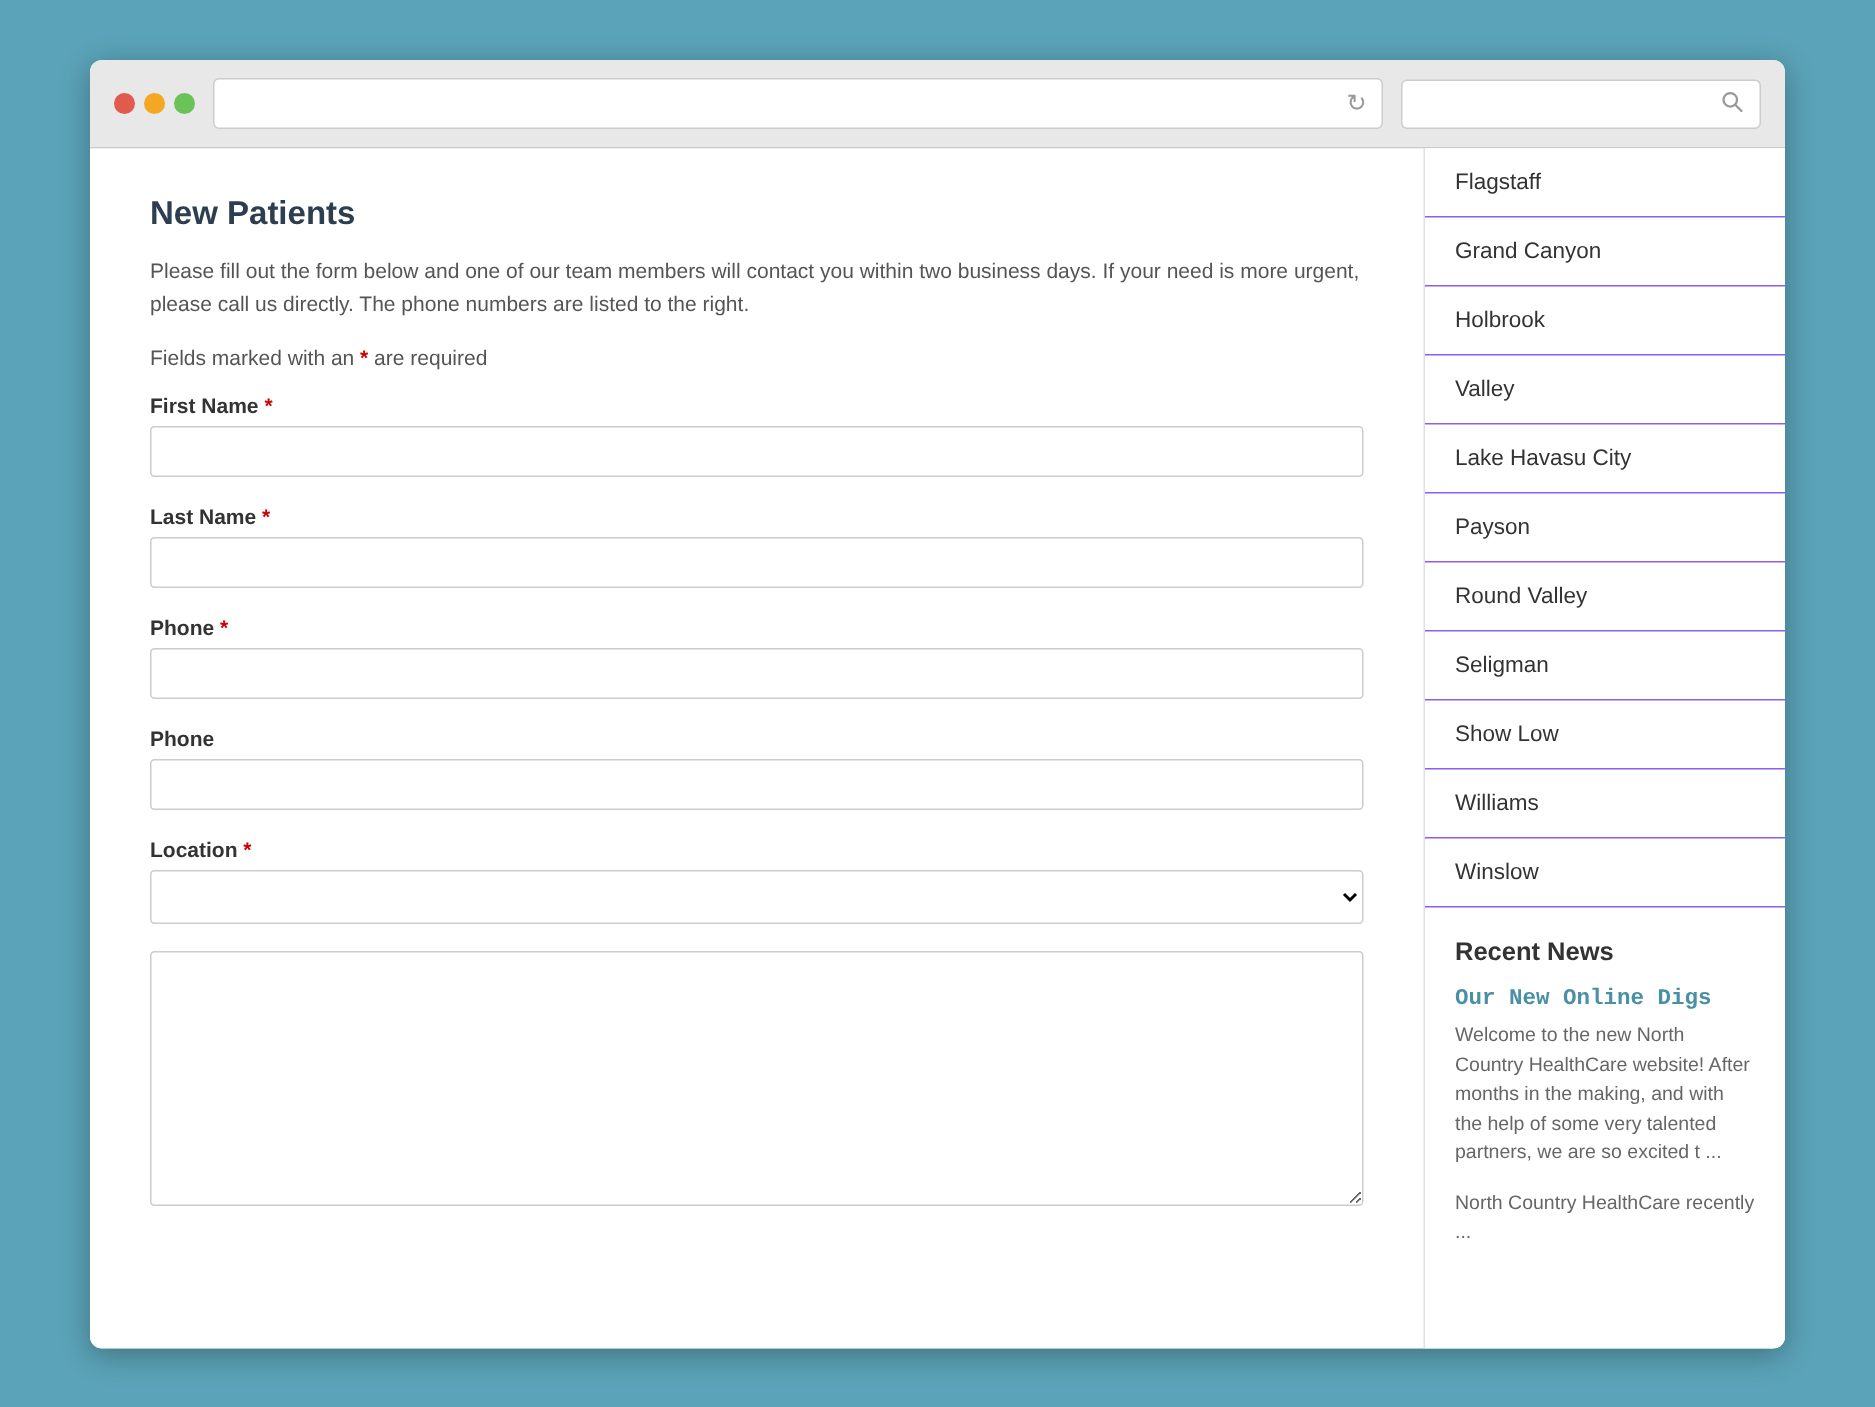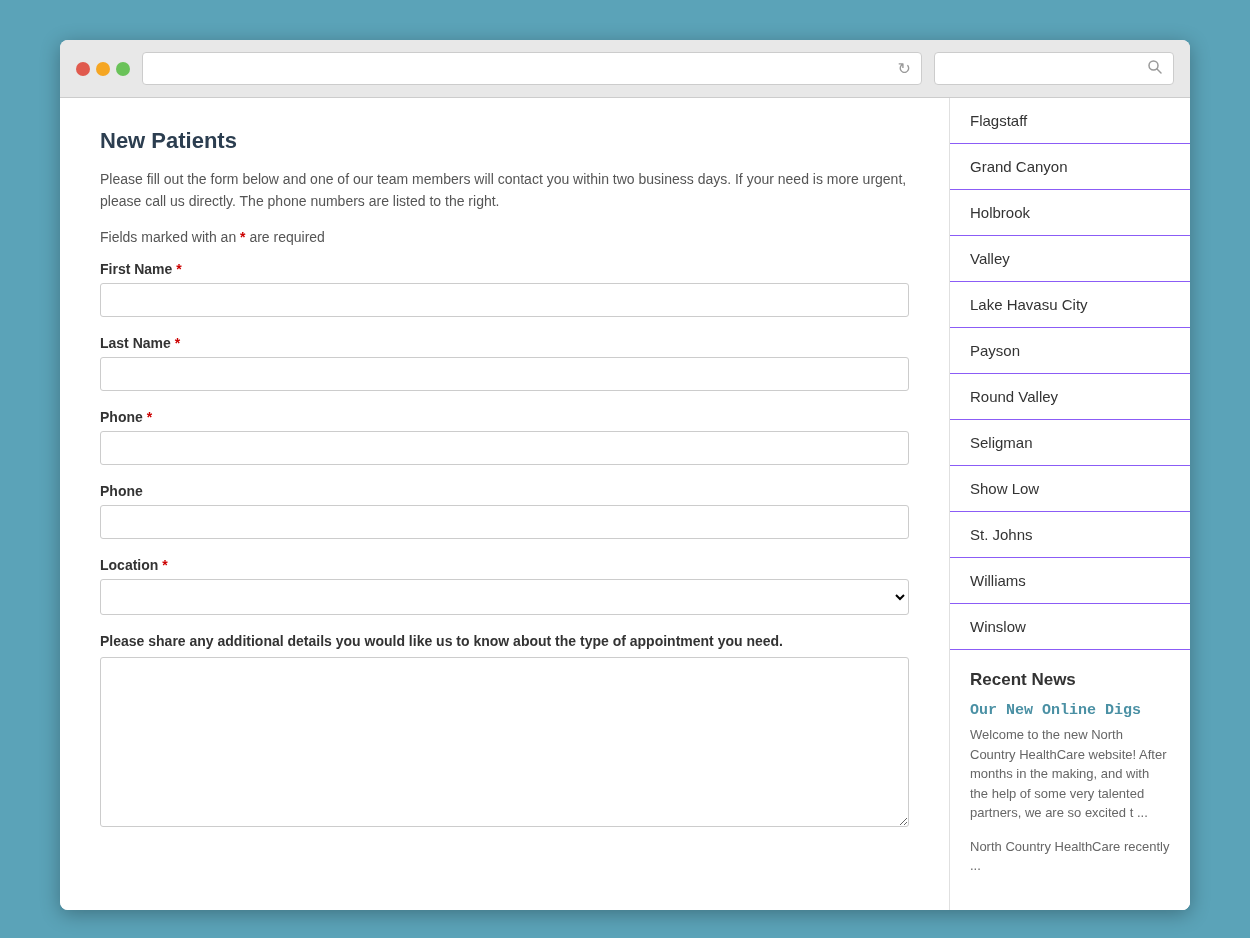--- a/index.html
+++ b/index.html
@@ -300,21 +300,20 @@
           <option value="round-valley">Round Valley</option>
           <option value="seligman">Seligman</option>
           <option value="show-low">Show Low</option>
           <option value="st-johns">St. Johns</option>
           <option value="williams">Williams</option>
           <option value="winslow">Winslow</option>
         </select>
       </div>
 
       <div class="form-group">
-        <label class="additional-label">Please share any additional details you would like us to know about the type of appointment you need.</label>
         <textarea class="form-textarea" style=""></textarea>
       </div>
 
     </div>
 
     <div class="sidebar">
       <ul class="sidebar-list">
         <li>
           <a href="#">Flagstaff</a>
         </li>
@@ -334,23 +333,20 @@
           <a href="#">Payson</a>
         </li>
         <li>
           <a href="#">Round Valley</a>
         </li>
         <li>
           <a href="#">Seligman</a>
         </li>
         <li>
           <a href="#">Show Low</a>
-        </li>
-        <li>
-          <a href="#">St. Johns</a>
         </li>
         <li>
           <a href="#">Williams</a>
         </li>
         <li>
           <a href="#">Winslow</a>
         </li>
       </ul>
 
       <div class="recent-news-section">

